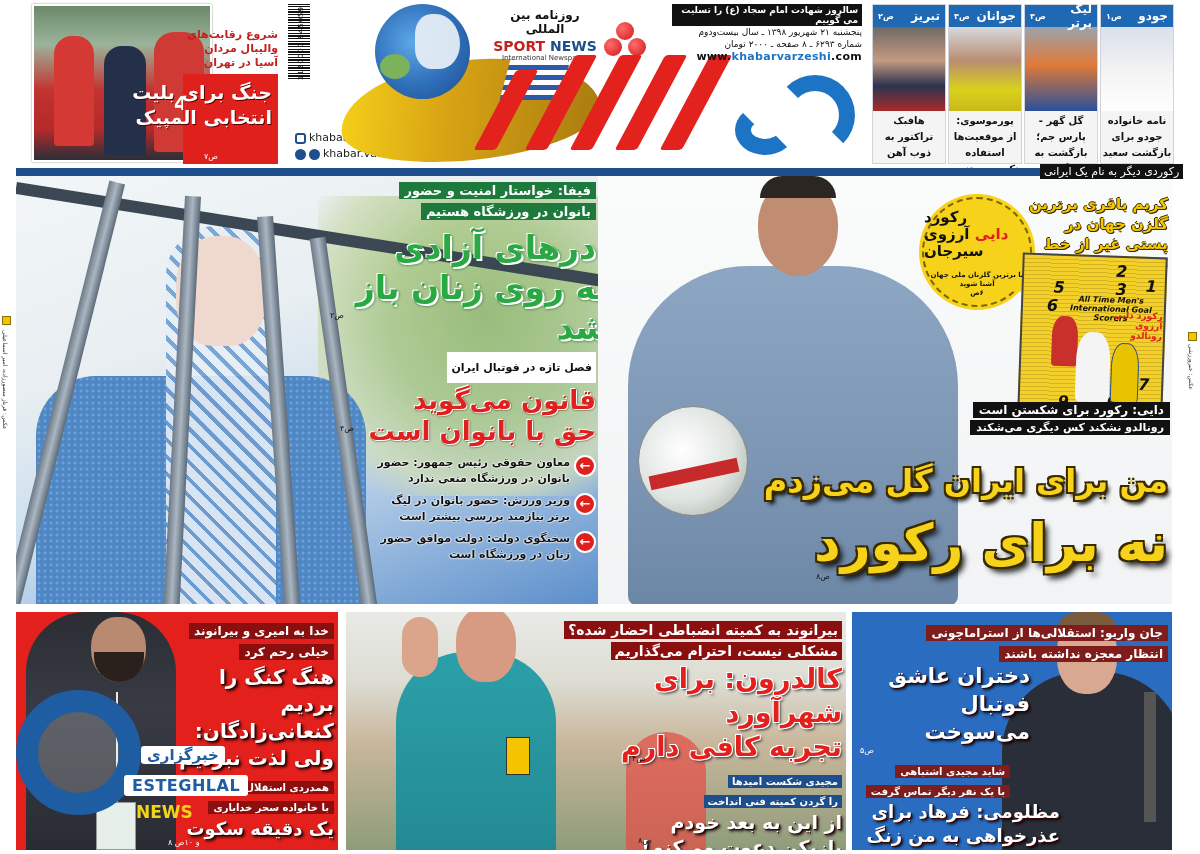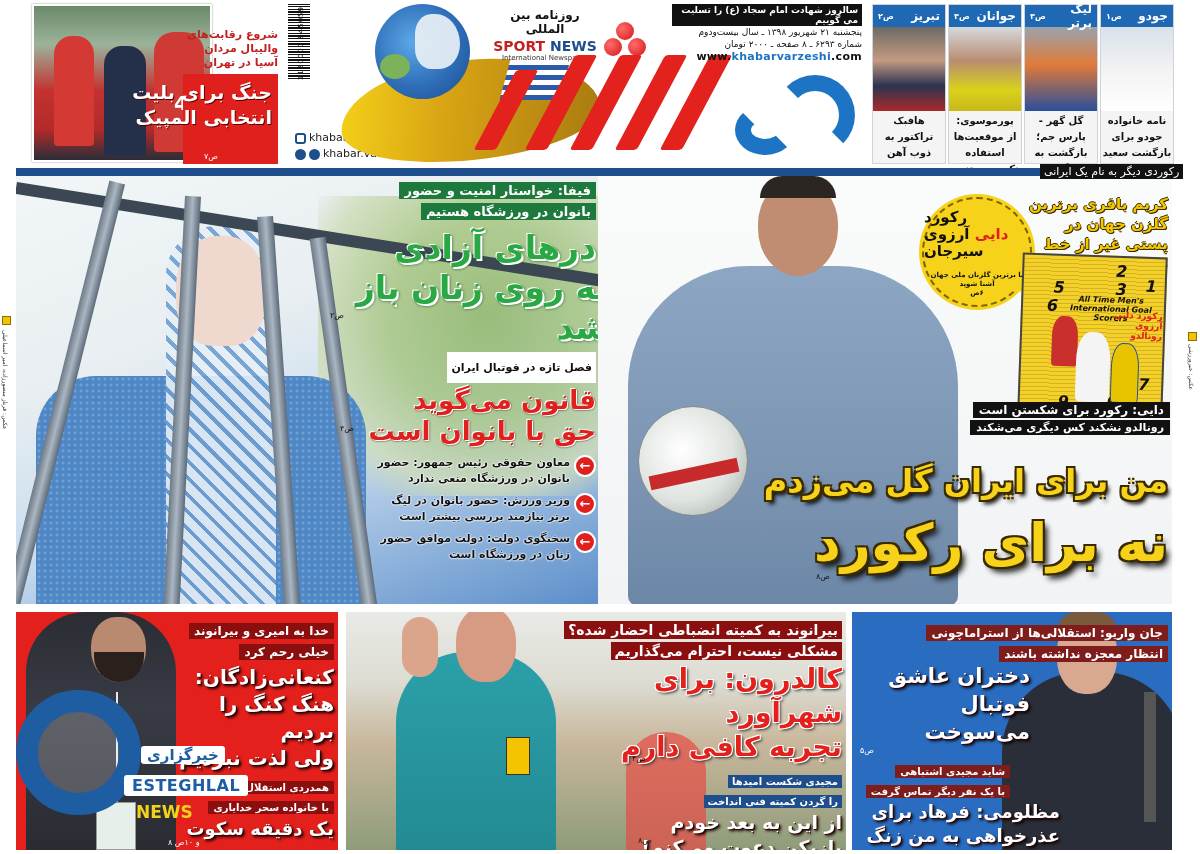--- a/index.html
+++ b/index.html
@@ -369,22 +369,22 @@
 <div class="abs bot-red">
   <div class="player"></div>
   <div class="pface"></div>
   <div class="pbeard"></div>
   <div class="lanyard"></div>
   <div class="badge"></div>
   <div class="abs rtl" style="right:4px;top:8px;width:170px;">
     <div><span class="darkred-tag">خدا به امیری و بیرانوند</span></div>
     <div><span class="darkred-tag">خیلی رحم کرد</span></div>
     <div class="white-shadow-head" style="font-size:20px;line-height:27px;margin-top:2px;">
+      <div>هنگ کنگ را بردیم</div>
       <div>کنعانی‌زادگان:</div>
-      <div>هنگ کنگ را بردیم</div>
       <div>ولی لذت نبردیم</div>
     </div>
     <div style="margin-top:4px;"><span class="darkred-tag" style="font-size:10px;">همدردی استقلال و پرسپولیس</span></div>
     <div><span class="darkred-tag" style="font-size:10px;">با خانواده سحر خدایاری</span></div>
     <div class="white-shadow-head" style="font-size:18px;line-height:25px;">
       <div>یک دقیقه سکوت</div>
       <div>در تمرین سرخابی‌ها</div>
     </div>
   </div>
   <div class="abs pgn" style="left:152px;top:226px;color:#fff;">۸ و ۱۰ص</div>

